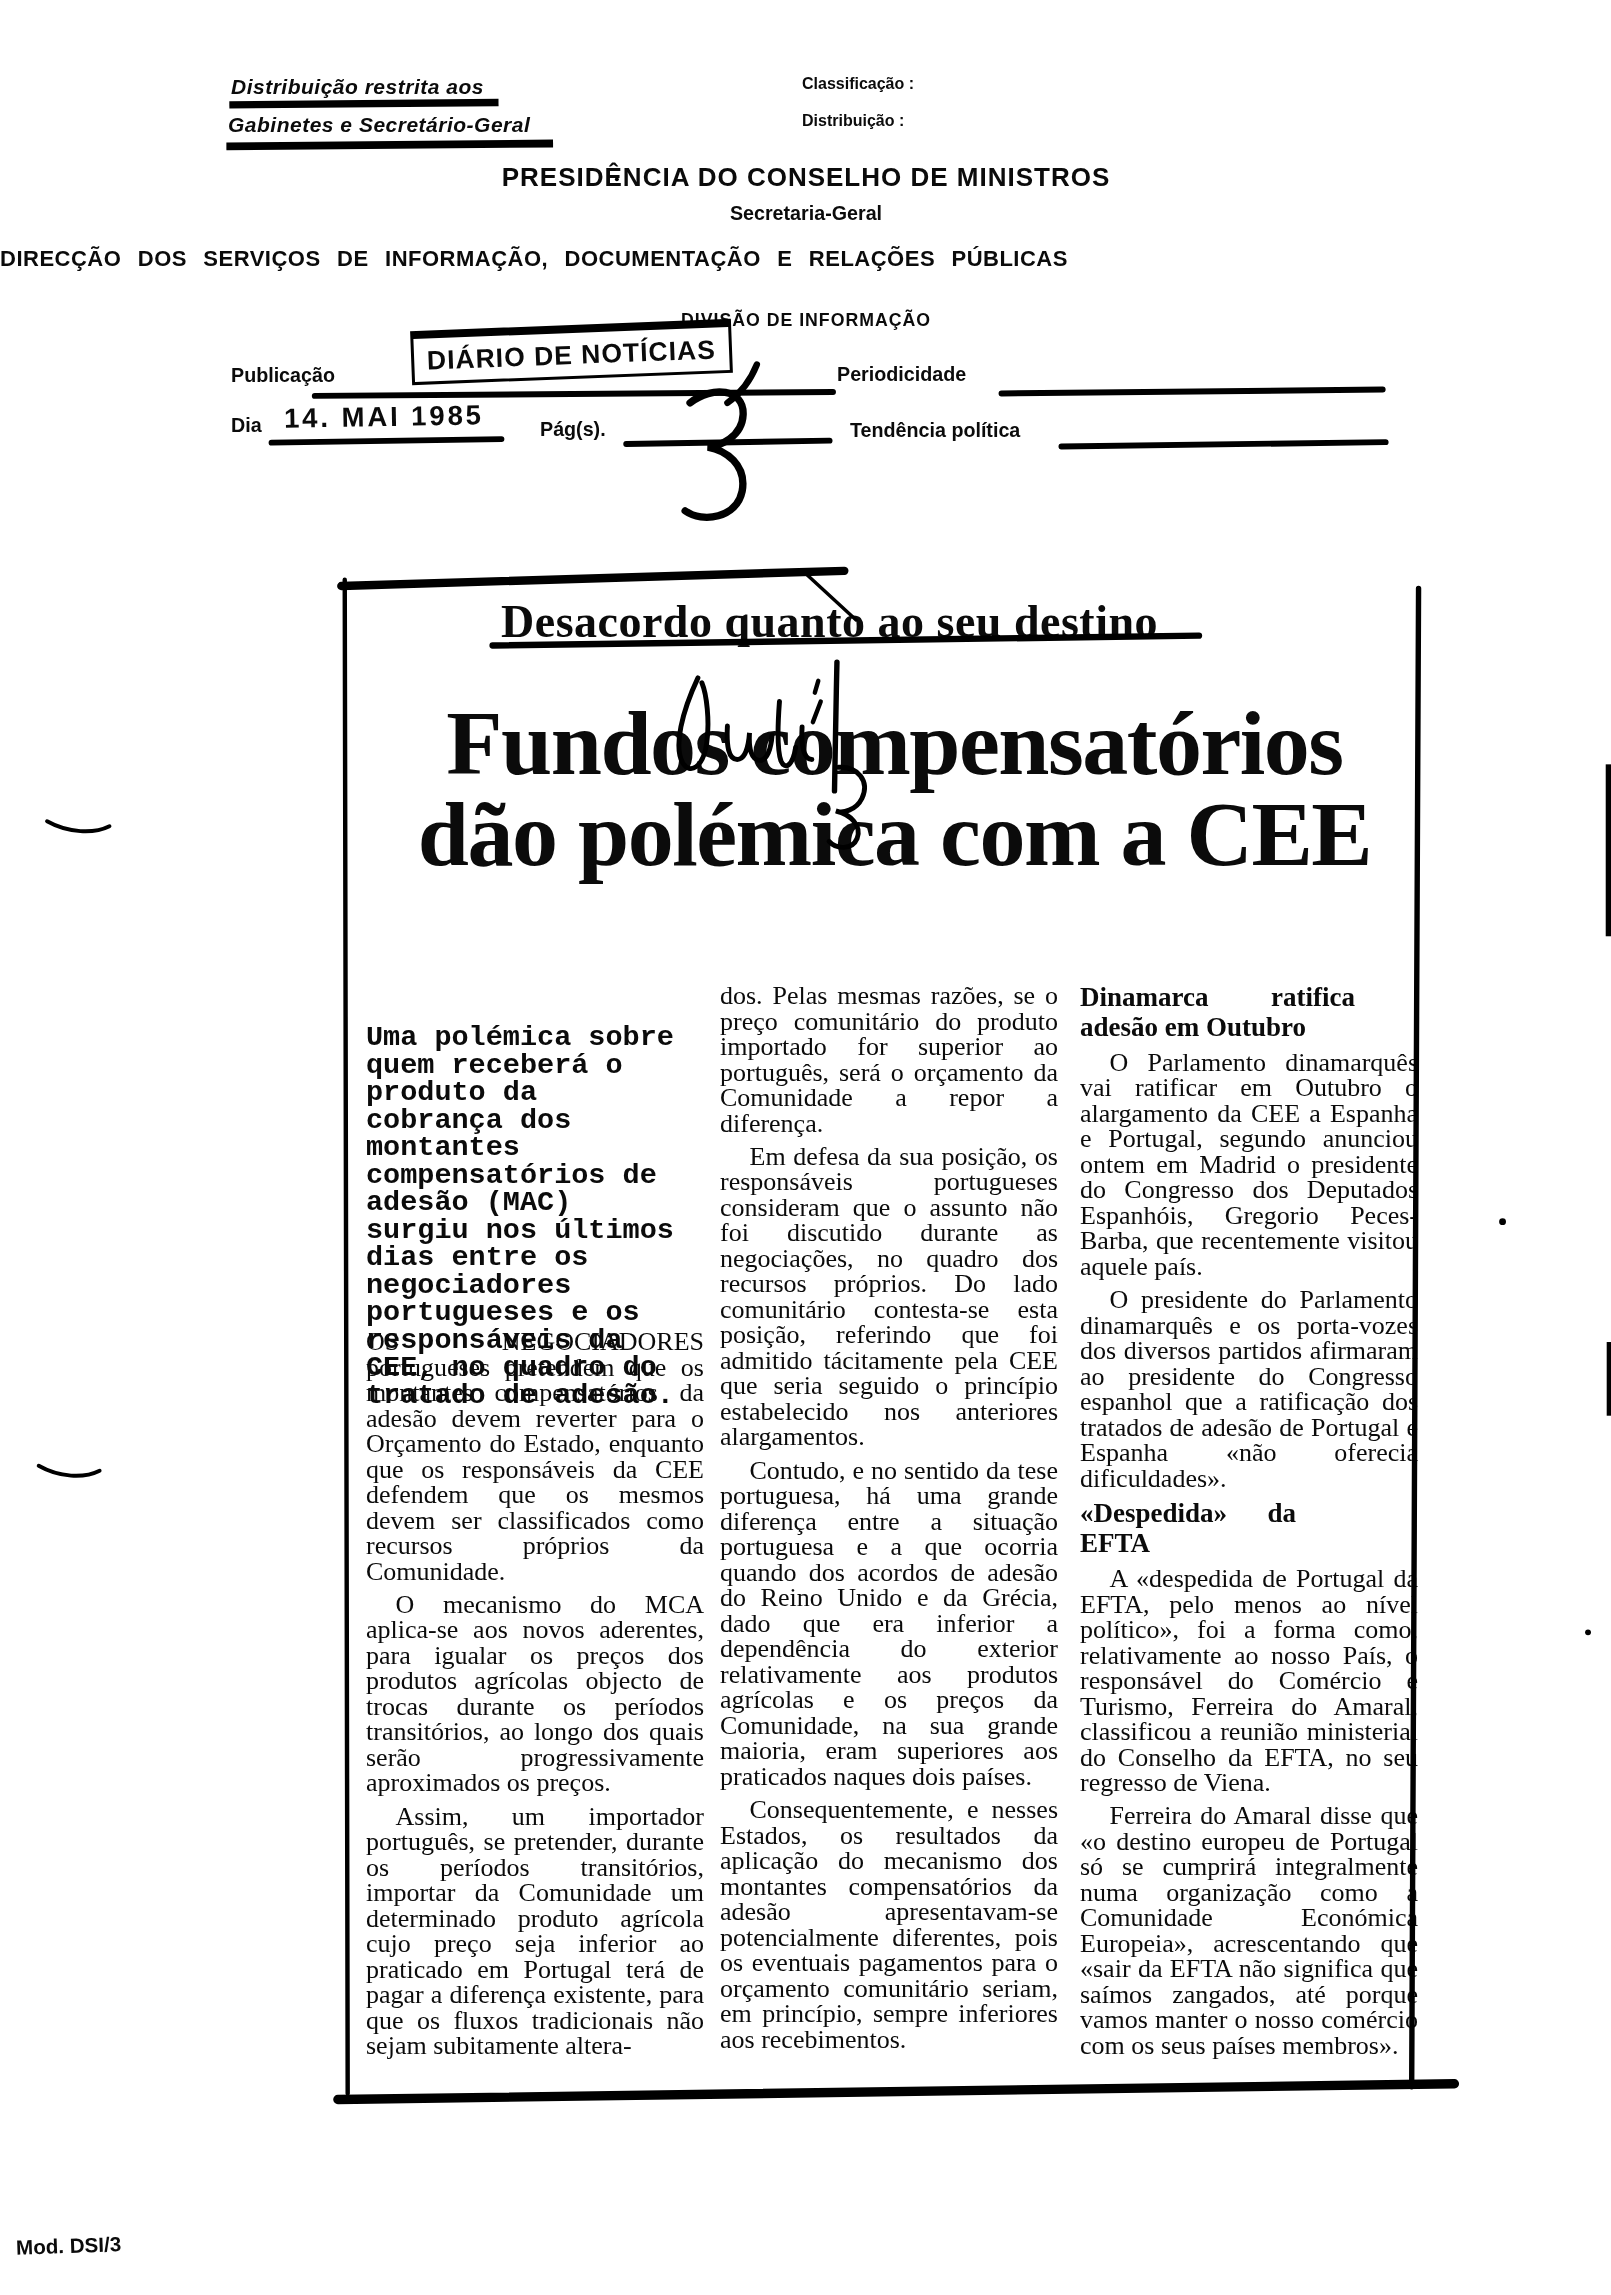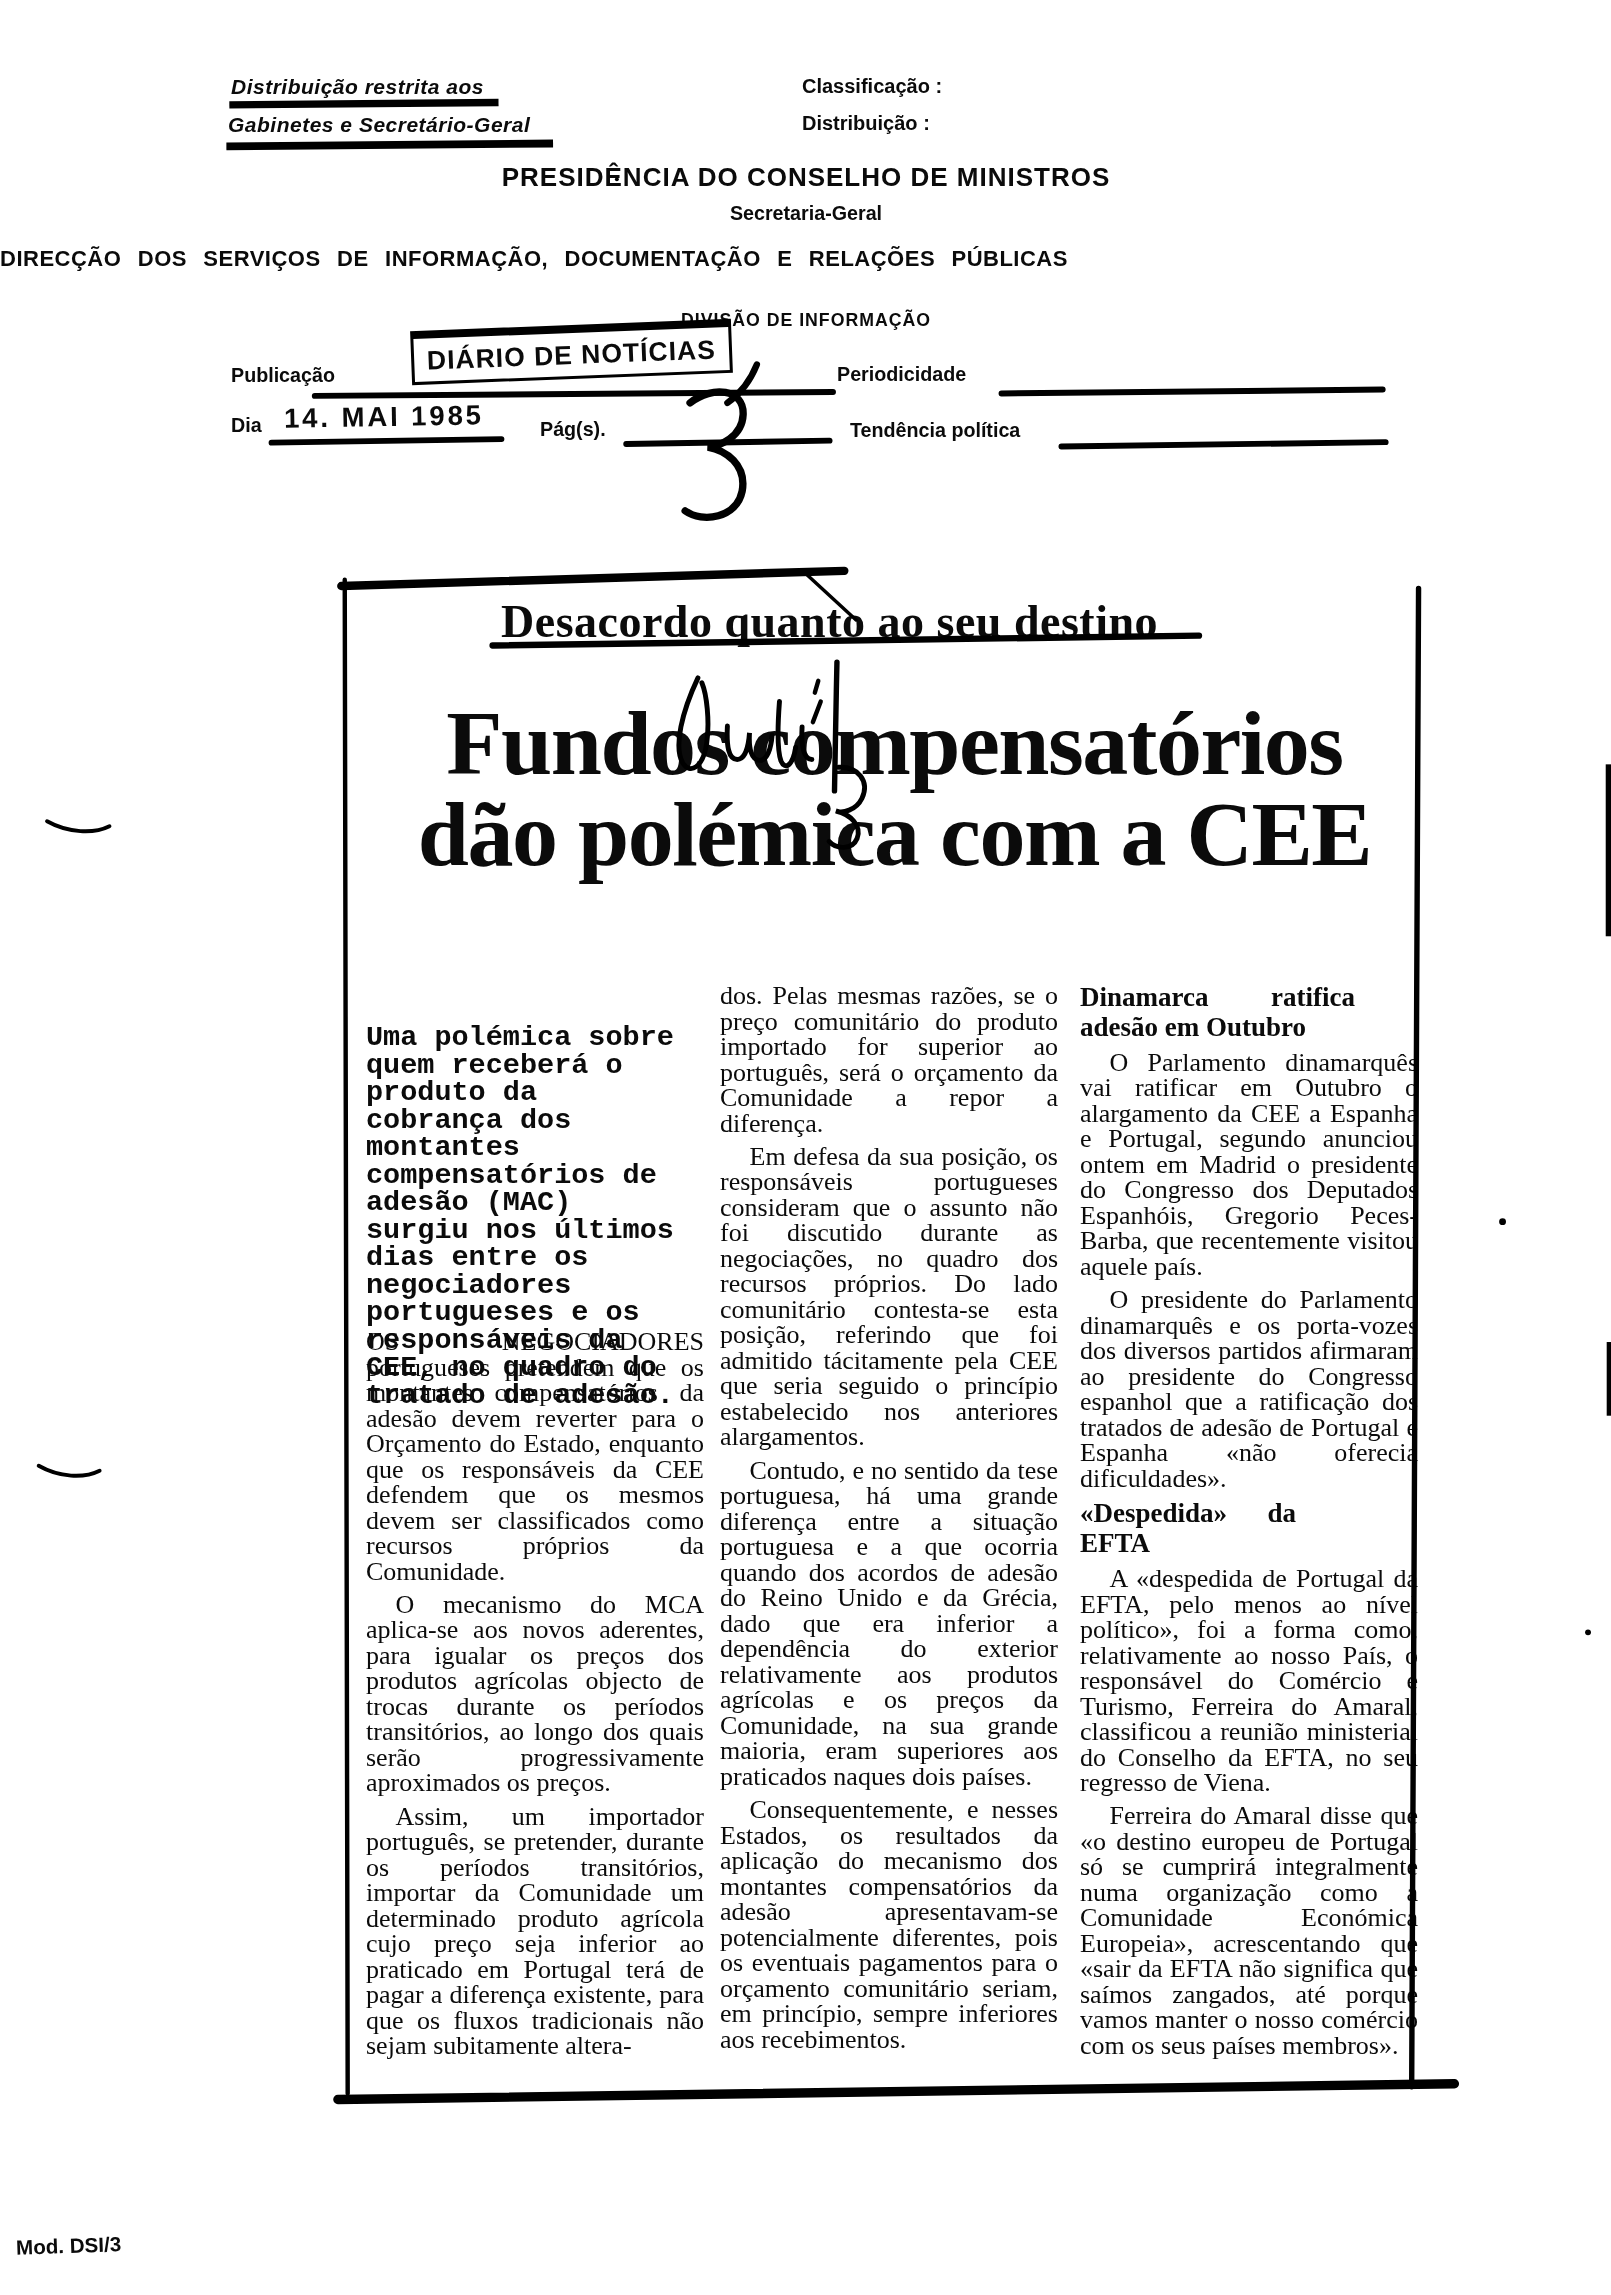--- a/index.html
+++ b/index.html
@@ -5,21 +5,21 @@
   html,body{margin:0;padding:0;background:#e8e8e4;}
   .page{
     position:relative;width:1612px;height:2295px;background:#ffffff;
     overflow:hidden;color:#0b0b0b;
   }
   .abs{position:absolute;}
   .sans{font-family:"Liberation Sans",sans-serif;font-weight:bold;}
   .sans-it{font-family:"Liberation Sans",sans-serif;font-weight:bold;font-style:italic;}
   .serif{font-family:"Liberation Serif",serif;}
   .hdr-small{font-size:21px;letter-spacing:0.5px;text-align:center;}
-  .hdr-label{font-size:20px;}
+  .hdr-label{font-size:16px;}
   .org-title{font-size:26px;letter-spacing:1px;text-align:center;width:100%;}
   .org-sub{font-size:19.7px;text-align:center;width:100%;}
   .org-dep{font-size:22px;text-align:left;width:100%;word-spacing:9.8px;letter-spacing:0.5px;}
   .org-div{font-size:17.7px;text-align:center;width:100%;letter-spacing:1px;margin-top:12px;}
   .form-label{font-size:19.7px;}
   .stamp-box{
     border:3.4px solid #000;border-top-width:8.4px;
     transform:rotate(-2.2deg);
     padding:6.9px 12.8px 4.9px 12.8px;
   }

